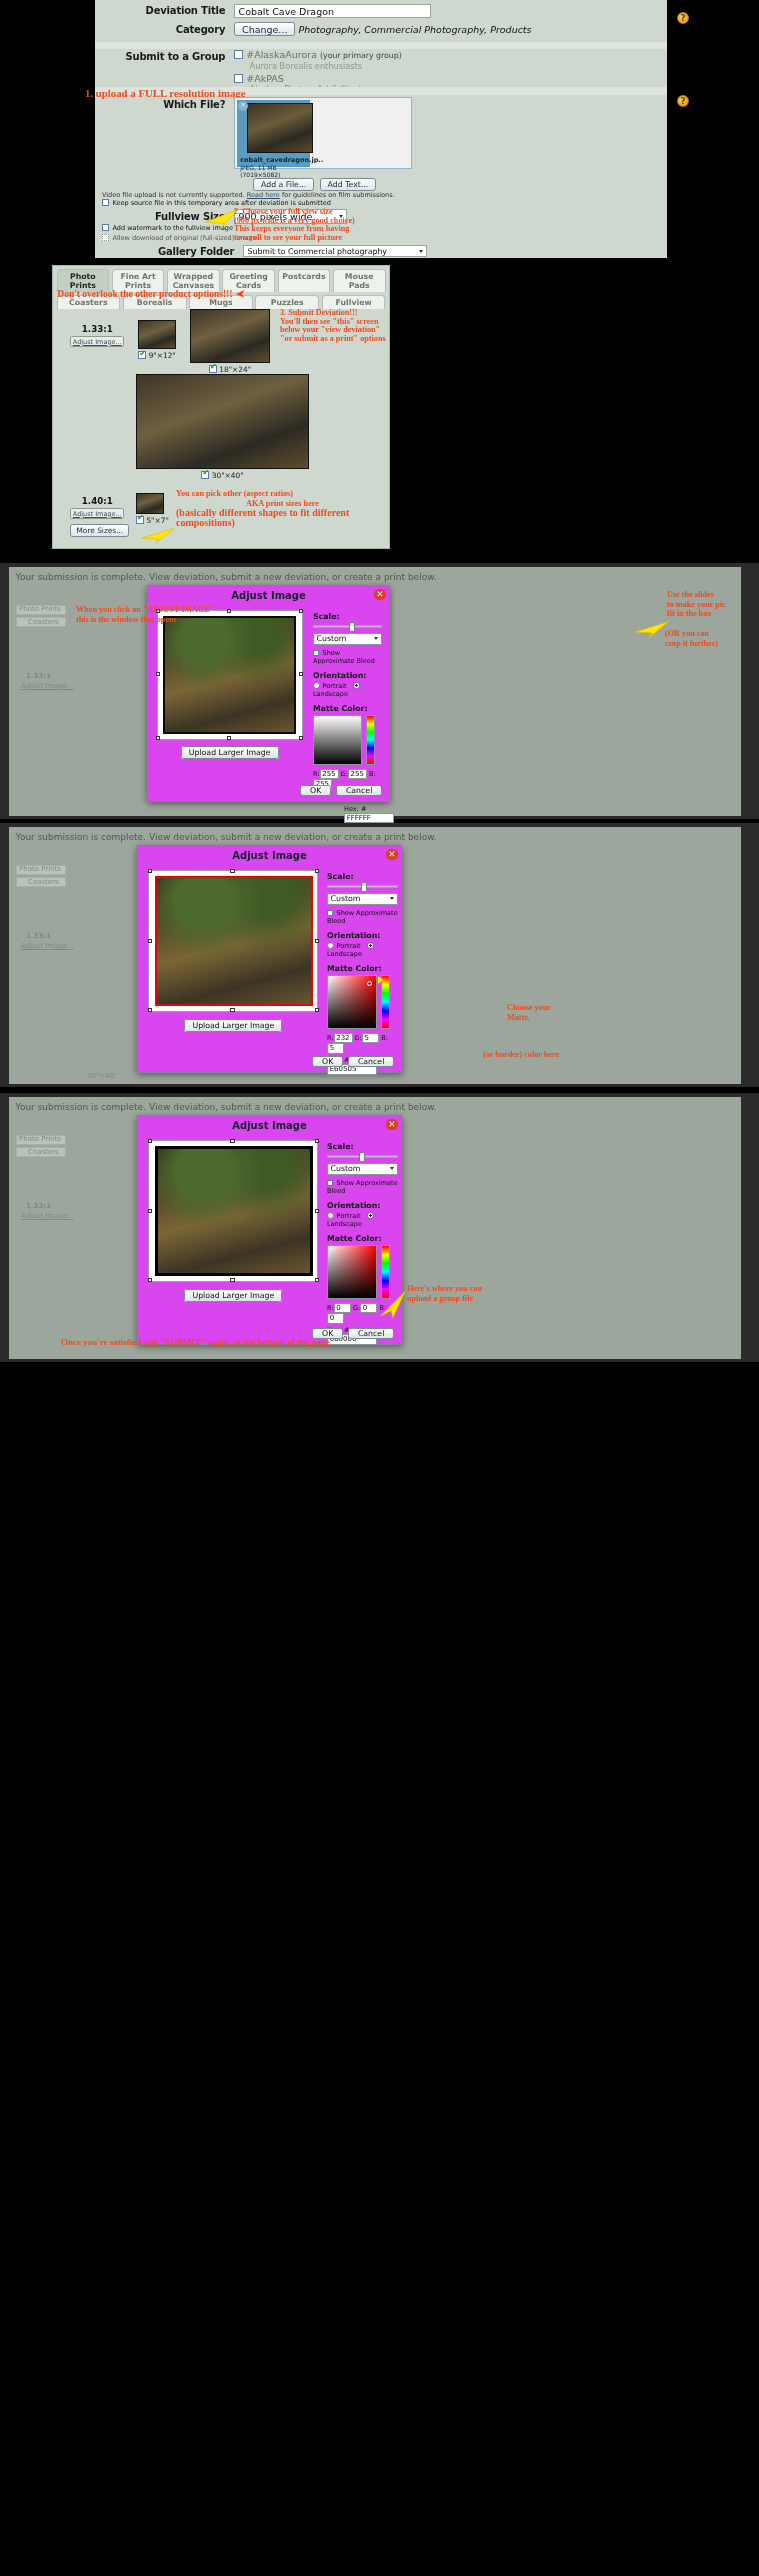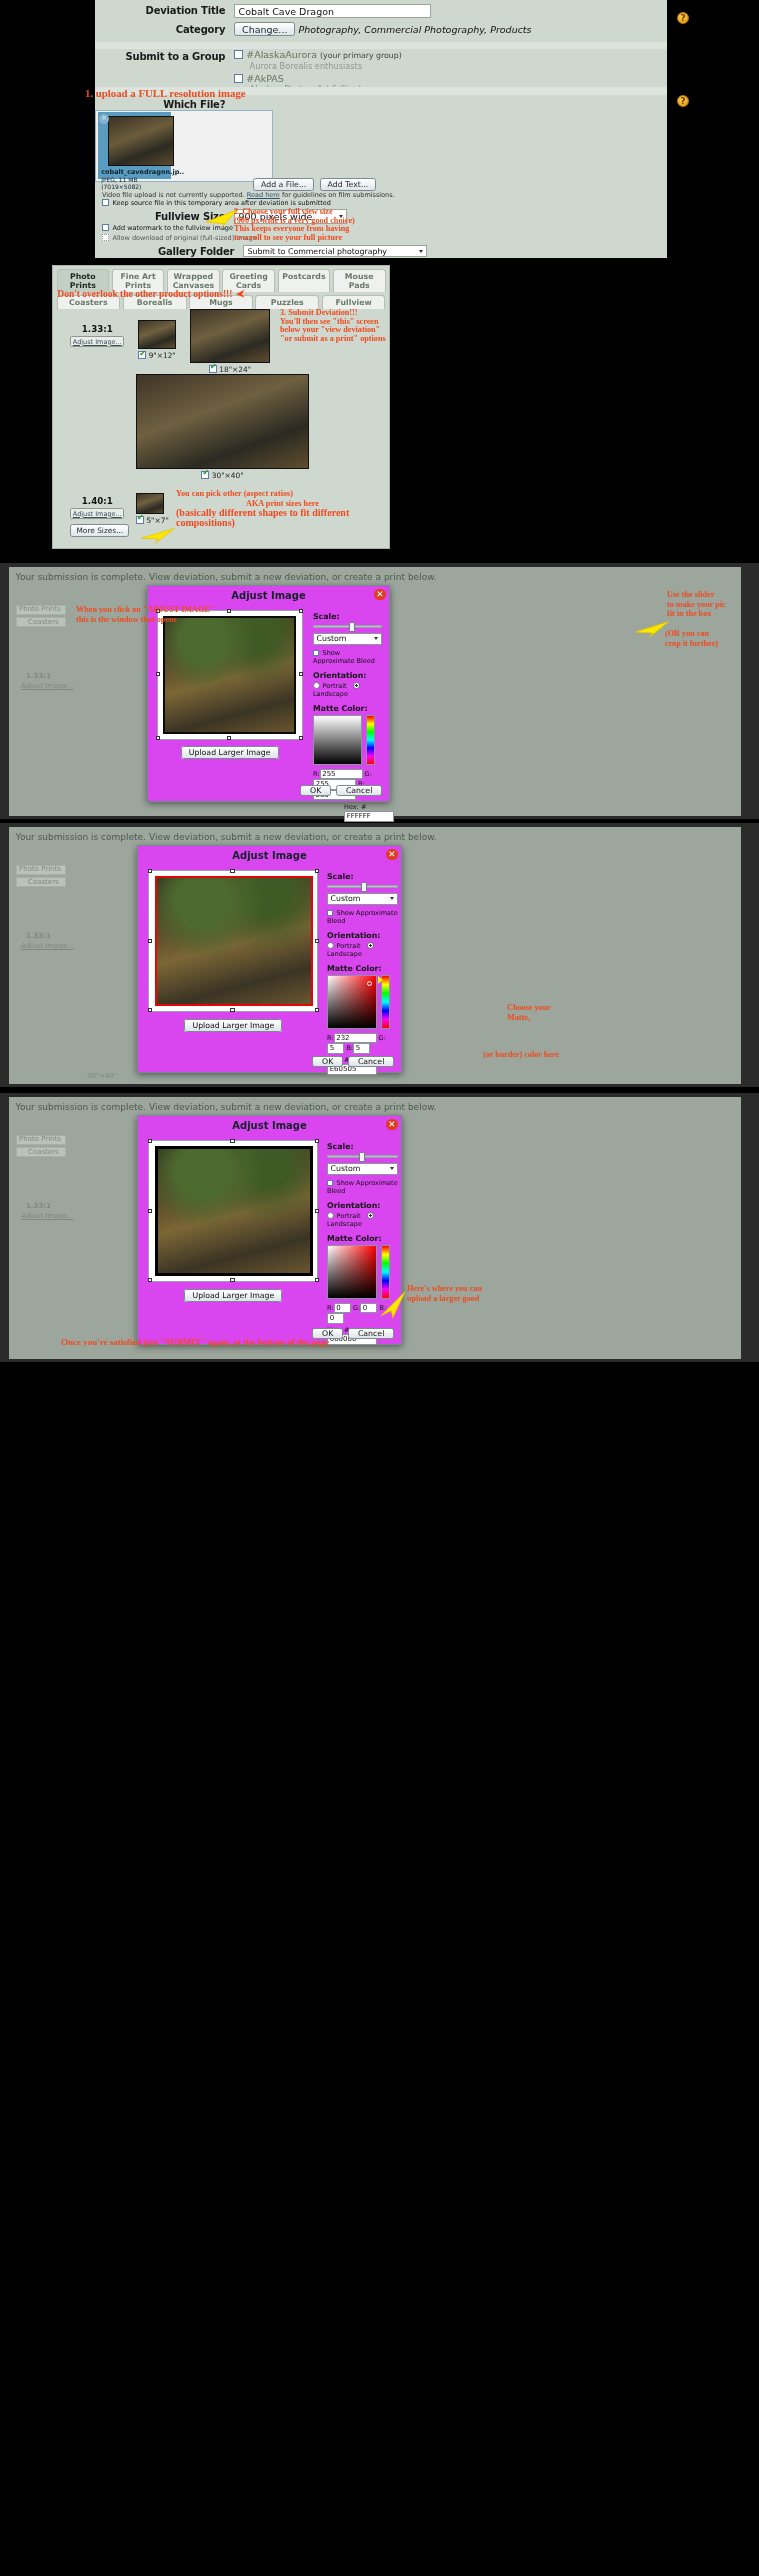--- a/index.html
+++ b/index.html
@@ -86,21 +86,21 @@
               border:0.9px solid #6f7b88; border-radius:1.7px; }
   .selbox { width:100%; border:0.9px solid #8c949c; background:#fff; font-size:7.8px;
             padding:0.9px 2.6px; height:12px; font-family:"DejaVu Sans", sans-serif;
             display:flex; justify-content:space-between; align-items:center; }
   .selbox b { font-weight:normal; }
   .caret { width:0;height:0;border-left:2.6px solid transparent;border-right:2.6px solid transparent;
            border-top:3.5px solid #333; }
   .radio { width:7px;height:7px;border:0.9px solid #6d7681;border-radius:50%;
            display:inline-block;vertical-align:-0.9px;margin-right:2.6px;background:#fff;}
   .radio.on { background:radial-gradient(circle,#2b2b2b 0 38%, #fff 40%); }
-  .miniin { width:43px; border:0.9px solid #8c949c; background:#fff; font-size:7px;
+  .miniin { width:19px; border:0.9px solid #8c949c; background:#fff; font-size:7px;
             padding:0 1.7px; height:10.4px; display:inline-block; text-align:left;
             font-family:"DejaVu Sans", sans-serif; }
   .hexin { width:50px; border:0.9px solid #8c949c; background:#fff; font-size:7px;
            padding:0 1.7px; height:10.4px; display:inline-block;
            font-family:"DejaVu Sans", sans-serif; }
   .okbtn { border:0.9px solid #7d8a93; border-radius:2.6px; padding:0px 8.7px;
            background:linear-gradient(#ffffff,#dde3e7); font-size:7.8px; cursor:pointer;
            font-family:"DejaVu Sans", sans-serif; }
   .uplbtn { border:0.9px solid #7d8a93; border-radius:2.6px; padding:0.9px 7px;
             background:linear-gradient(#ffffff,#dde3e7); font-size:7.8px; cursor:pointer;
@@ -153,21 +153,21 @@
         <div class="grpsub">Alaskan Photos, Art &amp; Stock</div>
       </div>
     </div>
   </div>
 
   <div style="position:absolute; left:95px; top:87px; width:572px; height:7.8px; background:#dde3dd;"></div>
 
   <div class="anno" style="left:85px; top:87px; font-size:10.8px;">1. upload a FULL resolution image</div>
 
   <div style="position:absolute; left:95px; top:97px; width:572px;">
-    <div style="display:flex;flex-direction:column;">
+    <div style="display:flex;">
       <div class="lbl" style="width:139px; padding-top:1.7px;">Which File?</div>
       <div class="filebox" style="width:178px; height:72px; padding:1.7px;">
         <div class="filecard" style="position:relative; height:67px;">
           <div style="position:absolute; left:1.7px; top:1.7px; width:9.5px; height:9.5px; border-radius:50%;
                       background:#7fb3cf; color:#e8f3f8; font-size:7px; text-align:center; line-height:9.5px;">×</div>
           <div class="th" style="margin-left:7px;"></div>
           <div class="fn">cobalt_cavedragon.jp..</div>
           <div class="fm">JPEG, 11 MB</div>
           <div class="fm">(7019×5082)</div>
         </div>
@@ -376,21 +376,21 @@
         <div class="mattegrad" style="width:49px; height:50px;
              background:linear-gradient(to right,#ffffff,#ffffff), linear-gradient(to bottom, rgba(255,255,255,0), #000);
              background-blend-mode:multiply;"></div>
         <div class="huebar" style="height:50px;"></div>
       </div>
       <div style="margin-top:3.5px; font-size:6.5px;">
         <span>R:</span><span class="miniin">255</span>
         <span>G:</span><span class="miniin">255</span>
         <span>B:</span><span class="miniin">255</span>
       </div>
-      <div style="margin-top:3px; font-size:6.5px;padding-left:31px;">
+      <div style="margin-top:15px; font-size:6.5px;padding-left:31px;">
         <span>Hex: #</span><span class="hexin">FFFFFF</span>
       </div>
     </div>
 
     <div style="position:absolute; right:7px; bottom:5.2px; display:flex; gap:5.2px;">
       <span class="okbtn">OK</span>
       <span class="okbtn">Cancel</span>
     </div>
   </div>
 
@@ -575,17 +575,17 @@
       <span class="okbtn">OK</span>
       <span class="okbtn">Cancel</span>
     </div>
   </div>
 
   <svg class="yarrow" style="left:372px; top:197px;" width="35" height="31" viewBox="0 0 40 36">
     <polygon points="38,2 10,30 22,24 24,32" fill="#ffe800" stroke="#e8c400" stroke-width="1"></polygon>
   </svg>
   <div class="anno sm" style="left:407px; top:191px; line-height:9.5px;">
     <div>Here's where you can</div>
-    <div>upload a larger good</div>
+    <div>upload a group file</div>
   </div>
   <div class="anno" style="left:61px; top:244px; font-size:9px;">Once you're satisfied just "SUBMIT" again, at the bottom of the page</div>
 </div>
 
 
 </body></html>

